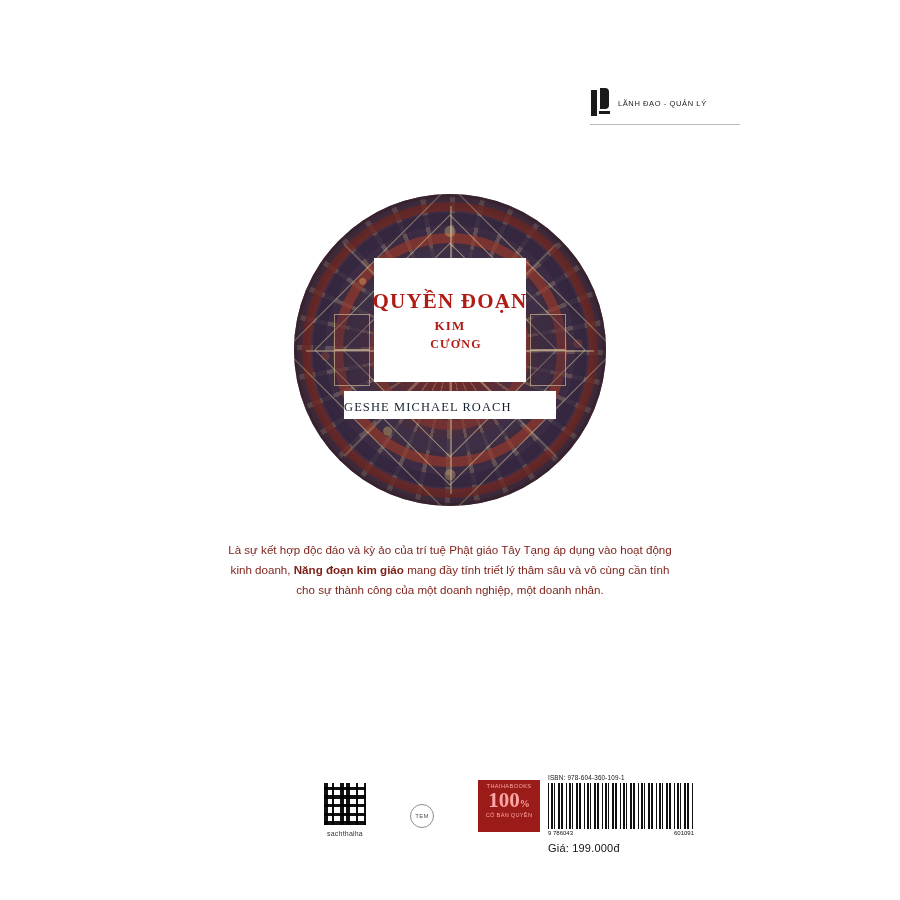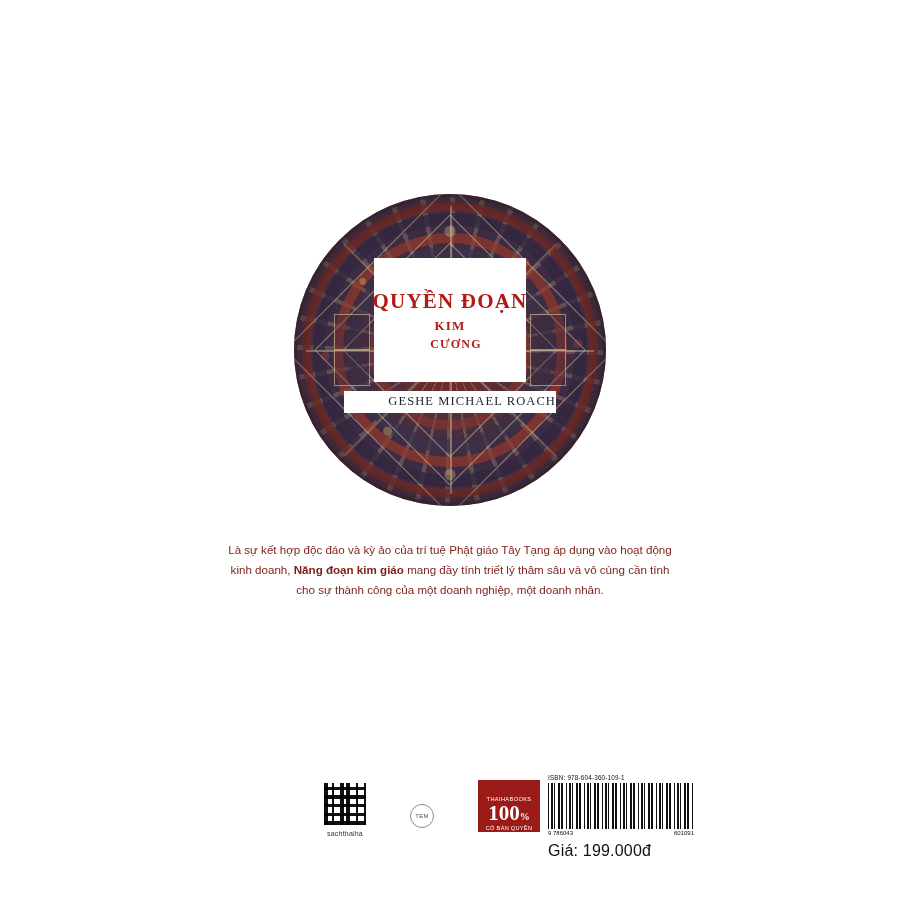--- a/index.html
+++ b/index.html
@@ -201,22 +201,22 @@
   #title-plate .l3 { font-size: 12px; margin-left: 12px; }
 
   
   #author-band {
     position: absolute;
     left: 50%;
     transform: translateX(-50%);
     top: 391px;
     width: 212px;
     background: #ffffff;
-    text-align: right;
-    padding: 3px 0 4px 0;
+    text-align: left;
+    padding: 9px 0 4px 0;
   }
   #author-band .author {
     font-family: "Liberation Serif", serif;
     font-size: 12.5px;
     letter-spacing: 1.1px;
     color: #16202e;
     white-space: nowrap;
   }
 
   
@@ -288,23 +288,23 @@
   }
 
   
   #copyright-badge {
     position: absolute;
     left: 330px;
     top: 10px;
     width: 62px;
     height: 52px;
     background: #9a1b17;
-    color: #ffffff;
+    color: #fca5a5;
     text-align: center;
-    padding-top: 16px;
+    padding-top: 3px;
     box-sizing: border-box;
   }
   #copyright-badge .brand {
     font-size: 5.6px;
     letter-spacing: 0.4px;
   }
   #copyright-badge .hundred {
     font-size: 21px;
     font-weight: bold;
     line-height: 1.05;
@@ -345,30 +345,38 @@
     display: flex;
     justify-content: space-between;
     width: 146px;
     font-size: 6px;
     color: #111;
     margin-top: 1px;
     font-family: "Liberation Sans", sans-serif;
   }
   #price {
     margin-top: 6px;
-    font-size: 16px;
+    font-size: 11px;
     color: #111;
     letter-spacing: 0.2px;
   }
 </style>
 </head>
 <body>
 
 <div id="book-back-cover">
 
+  <div id="imprint">
+    <span class="logo-mark">
+      <span class="bar-l"></span>
+      <span class="bar-r"></span>
+      <span class="tick"></span>
+    </span>
+    <span class="imprint-text">LÃNH ĐẠO - QUẢN LÝ</span>
+  </div>
 
   <div id="mandala">
     <div class="spokes"></div>
     <div class="ring r1"></div>
     <div class="ring r2"></div>
     <div class="ring r3"></div>
     <div class="ring r4"></div>
     <div class="ring r5"></div>
     <div class="ring r6"></div>
     <div class="speckle"></div>

